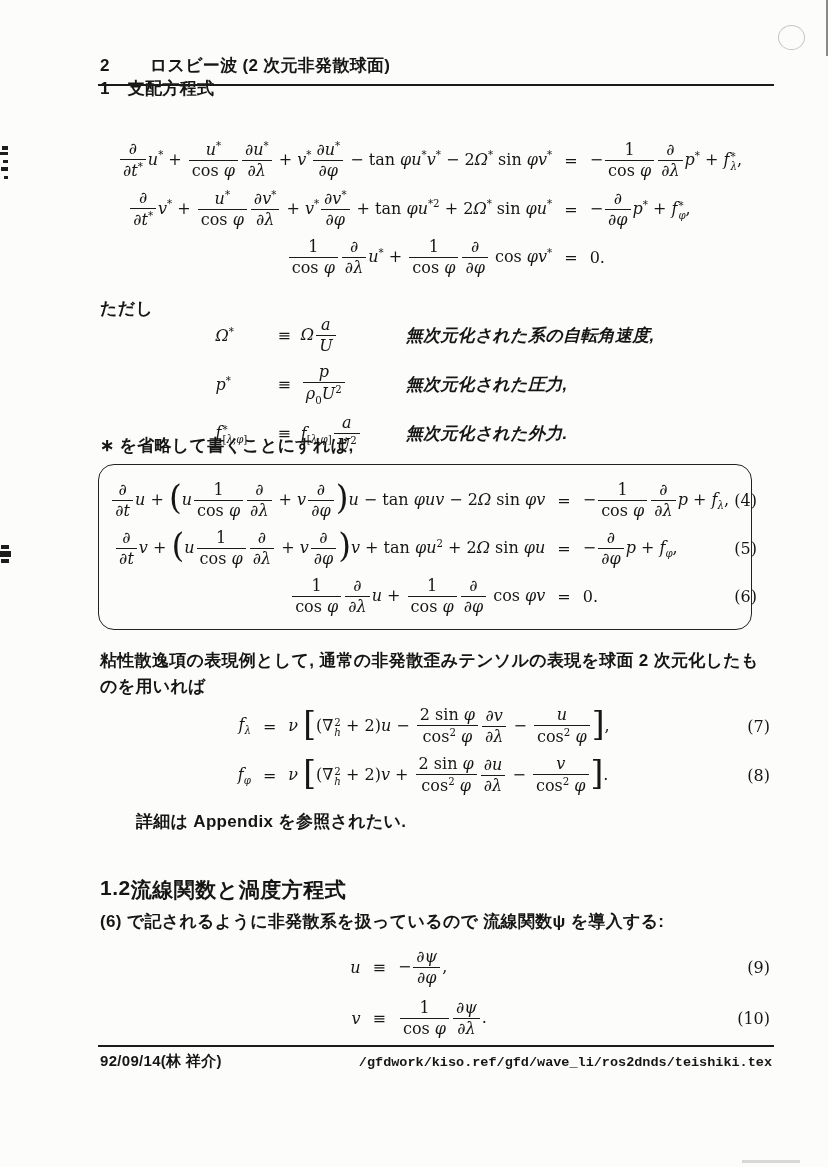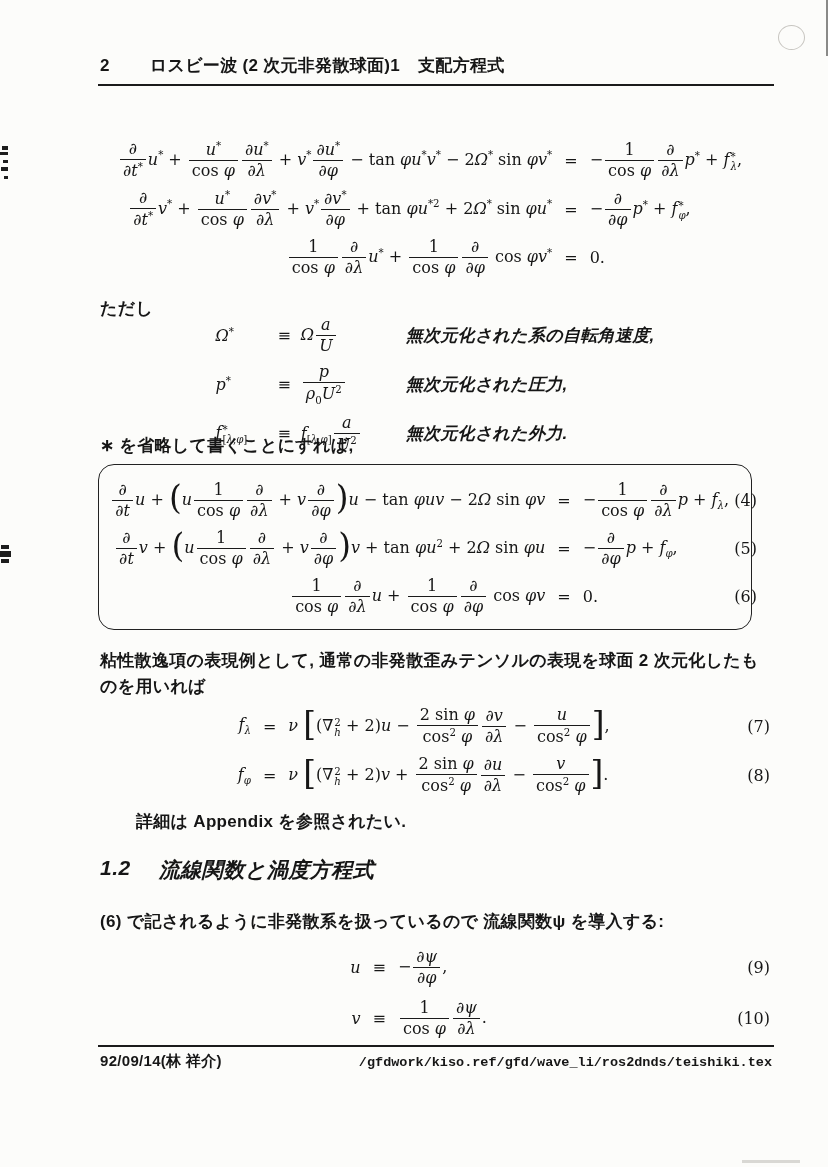--- a/index.html
+++ b/index.html
@@ -11,42 +11,42 @@
   .math i{font-family:"DejaVu Serif",serif;font-style:italic;font-weight:500;}
   sup,sub{font-size:.64em;}
   .fr{display:inline-block;vertical-align:middle;text-align:center;line-height:1.12;margin:0 2px;}
   .fr .nu{display:block;padding:0 3px 1px;}
   .fr .de{display:block;border-top:1.3px solid #1a1a1a;padding:1px 3px 0;}
   .ss{display:inline-block;vertical-align:-0.55em;line-height:1.02;font-size:.64em;text-align:left;margin-left:1px;}
   .ss span{display:block;}
   .big{font-size:2.05em;font-weight:400;font-style:normal;line-height:0;vertical-align:middle;position:relative;top:-.06em;}
   .abs{position:absolute;}
   
-  .header{left:100px;right:56px;top:54px;display:flex;justify-content:flex-start;align-items:baseline;}
+  .header{left:100px;right:56px;top:54px;display:flex;justify-content:flex-start;align-items:baseline;flex-direction:column;}
   .hrule{left:98px;right:54px;top:84px;border-top:2.5px solid #1b1b1b;height:0;}
   .frule{left:98px;right:54px;top:1045px;border-top:2.5px solid #1b1b1b;height:0;}
   .footer{left:100px;right:56px;top:1052px;display:flex;justify-content:space-between;align-items:baseline;gap:20px;}
   .fpath{font-family:Liberation Mono, monospace;font-weight:700;font-size:13.5px;}
   .fdate{font-size:15px;font-weight:600;}
   .pgnum{margin-right:40px;}
   .secnum{margin-right:18px;}
   
   .eqgrid{display:grid;grid-template-columns:1fr auto auto auto 1fr max-content;
           align-items:center;row-gap:9px;left:100px;width:670px;}
   .eqgrid .lhs{text-align:right;}
   .eqgrid .rel{padding:0 12px;}
   .eqgrid .rhs{text-align:left;}
   .eqgrid .num{text-align:right;min-width:10px;}
   .box{left:98px;width:652px;top:464px;border:1.6px solid #222;border-radius:16px;padding:16px 0 14px;}
   .box .eqgrid{position:static;width:100%;}
   .defs{display:grid;grid-template-columns:auto auto auto auto;justify-content:center;
         align-items:center;column-gap:10px;row-gap:8px;left:100px;width:670px;top:316px;}
   .defs .term{justify-self:start;min-width:52px;}
   .defs .desc{margin-left:34px;justify-self:start;font-style:italic;}
-  .h2{left:100px;top:856px;font-size:21px;font-weight:800;display:flex;gap:28px;letter-spacing:.5px;font-style:italic;}
+  .h2{left:100px;top:876px;font-size:21px;font-weight:800;display:flex;letter-spacing:.5px;}
   
   .artifact{position:absolute;background:#1d1d1d;}
   .circle{position:absolute;left:778px;top:25px;width:25px;height:23px;border:1.2px solid #c7c5c0;
           border-radius:50%;background:transparent;}
   .edge-line{position:absolute;right:0;top:0;width:2px;height:56px;background:#8a8a88;}
   .smudge{position:absolute;left:742px;top:1160px;width:58px;height:3px;background:#d9d8d4;}
 </style>
 </head>
 <body>
 

